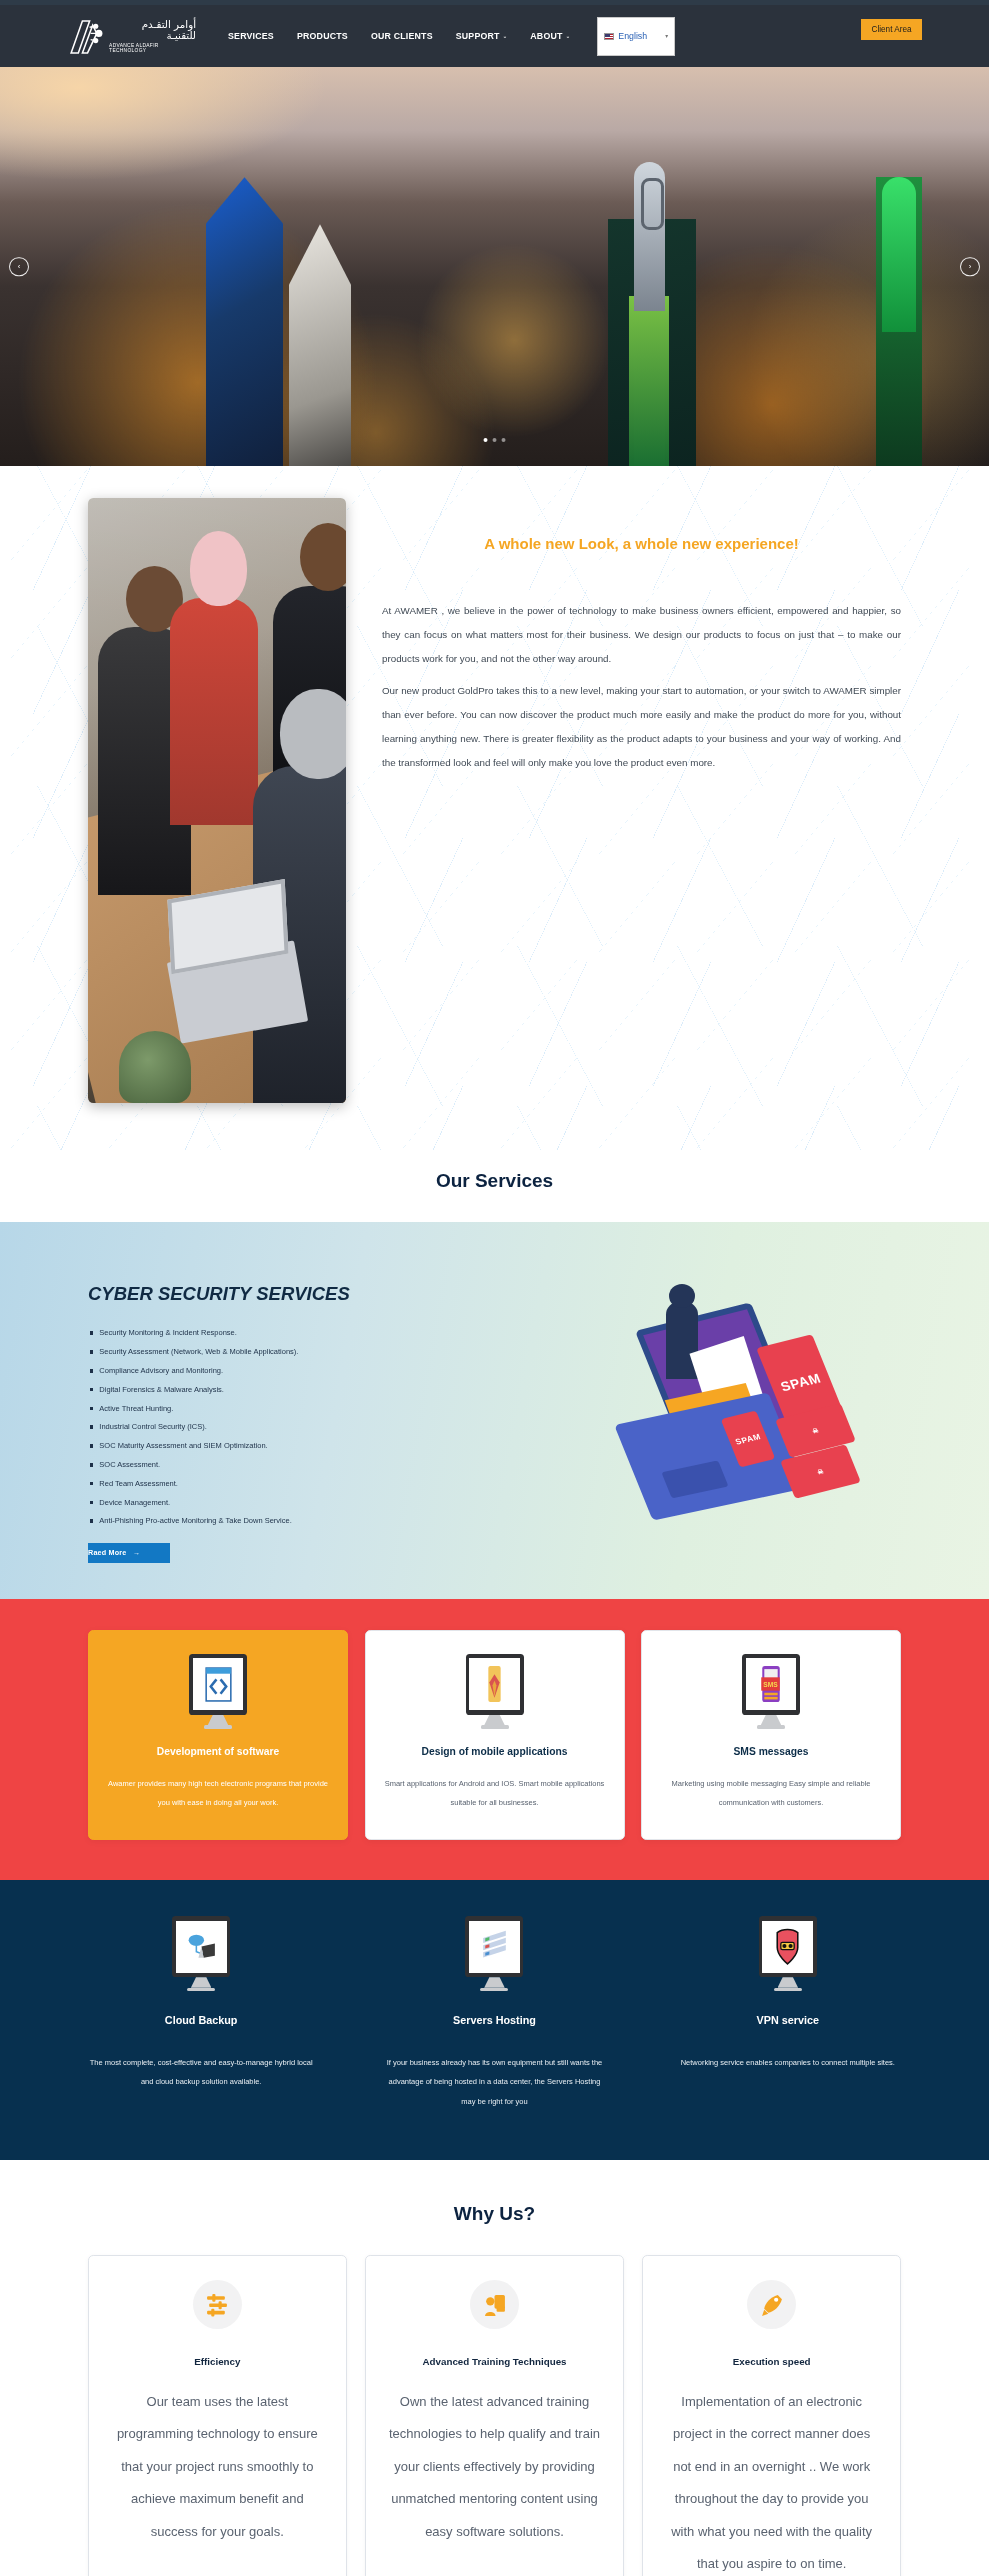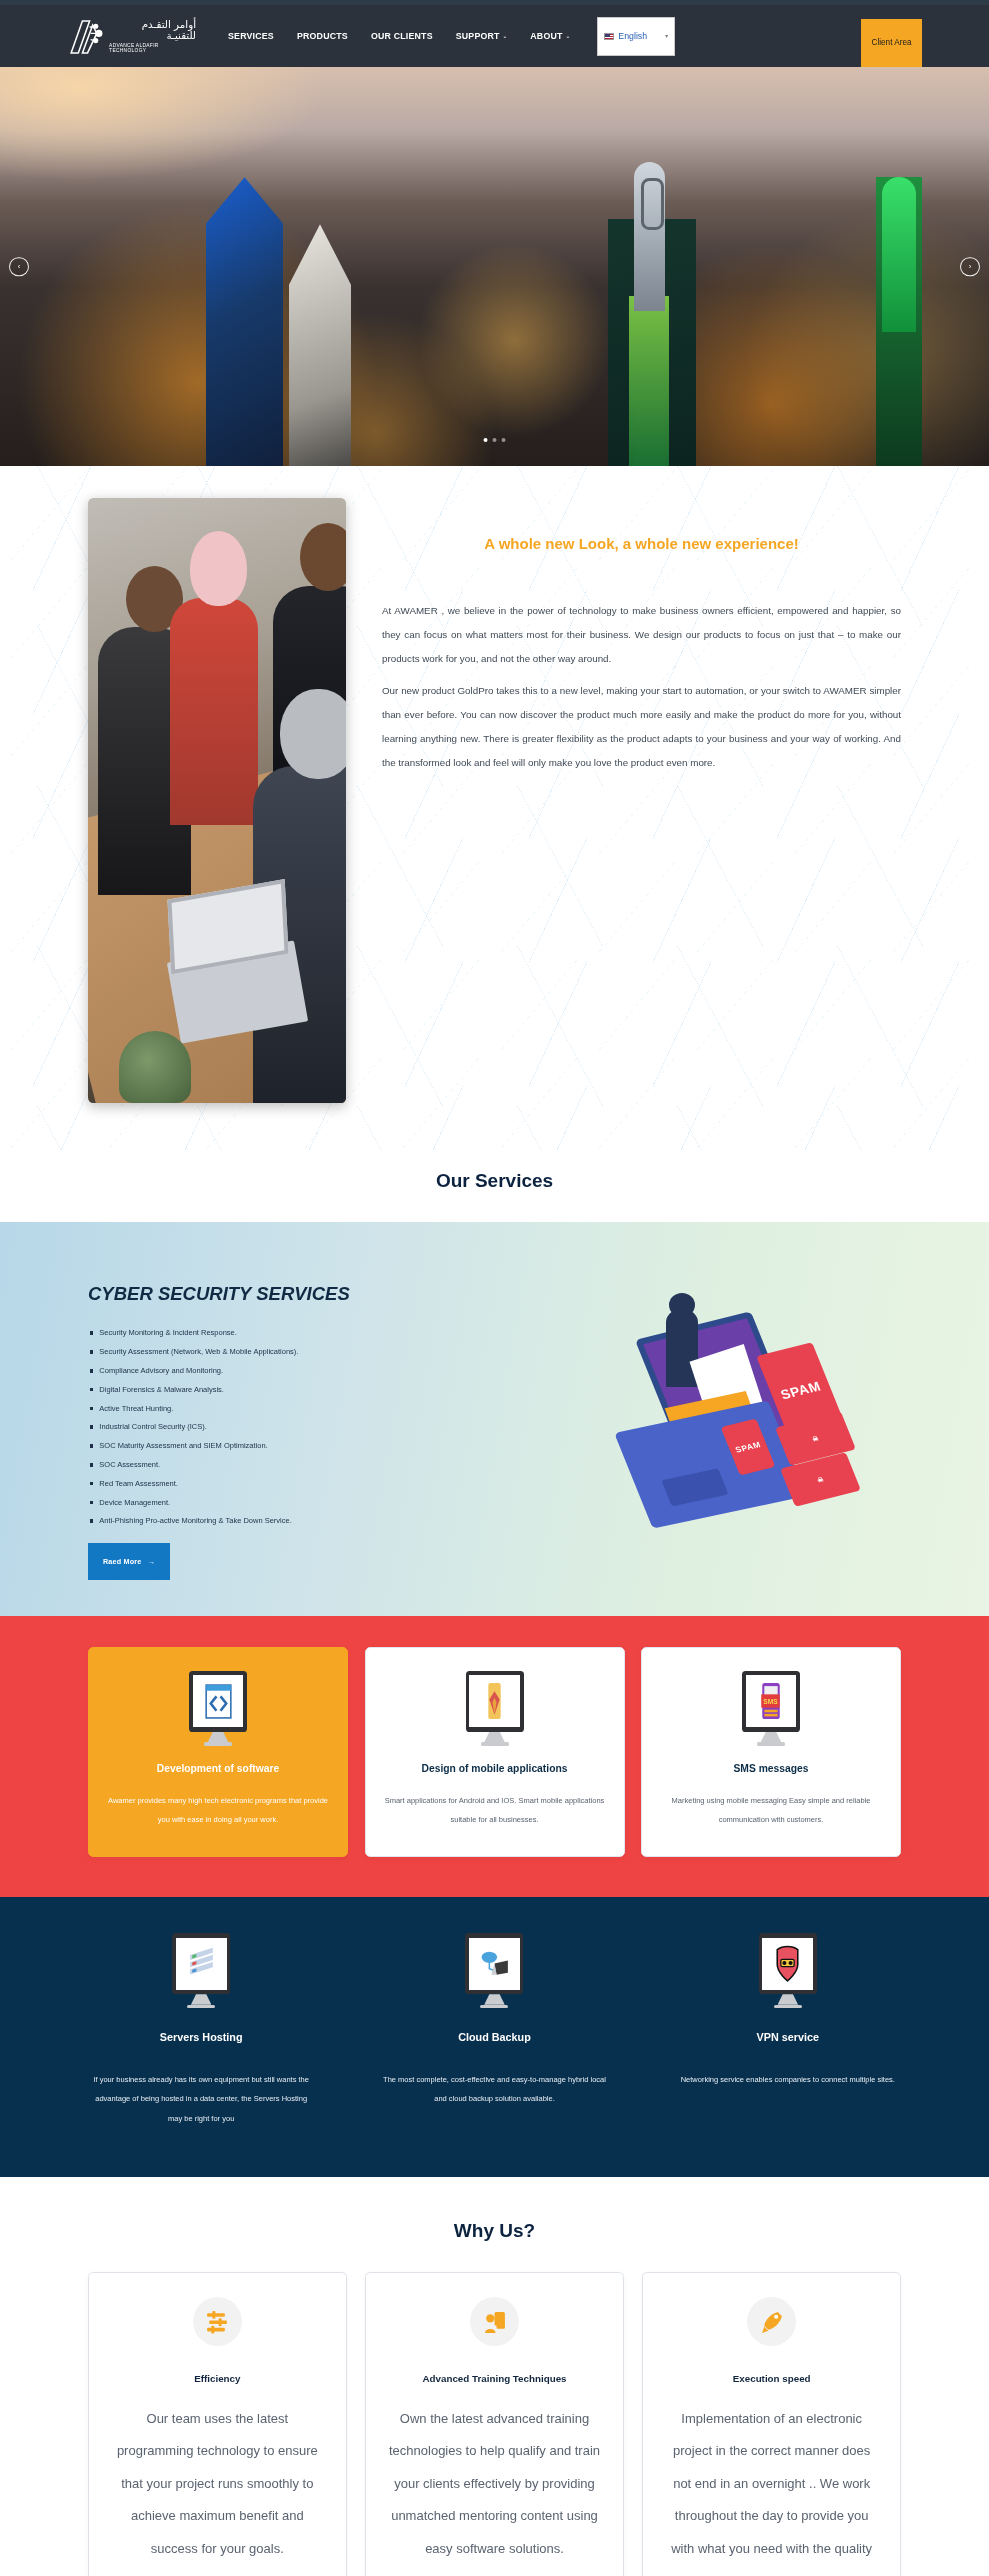--- a/index.html
+++ b/index.html
@@ -48,21 +48,21 @@
   .flag {
     width: 9.8px; height: 6.7px; background:
       linear-gradient(to bottom,#b22234 0 1px,#fff 1px 2.1px,#b22234 2.1px 3.1px,#fff 3.1px 4.1px,#b22234 4.1px 5.2px,#fff 5.2px 6.2px,#b22234 6.2px 6.7px);
     position: relative; border: 0.3px solid #999;
   }
   .flag::before { content:''; position:absolute; left:0; top:0; width:4.6px; height:3.6px; background:#3c3b6e; }
   .lang-text { color:#2a61b5; font-size: 8.8px; }
   .lang-caret { color:#777; font-size: 5.7px; }
   .client-area {
     position: absolute; right: 67px; top: 13.4px;
-    width: 61px; height: 48px; background: #f5a623;
+    width: 61px; height: 21px; background: #f5a623;
     color: #1c1c1c; font-size: 8.2px; display: flex;
     align-items: center; justify-content: center; cursor: pointer;
   }
 
   
   .hero { position: relative; height: 399px; overflow: hidden; background: #2b3f5c; }
   .hero-sky {
     position:absolute; inset:0;
     background:
       radial-gradient(ellipse 412px 155px at 8% 5%, #f6d5a8 0%, rgba(246,213,168,0) 60%),
@@ -178,23 +178,23 @@
   .cyber-list { list-style:none; }
   .cyber-list li {
     font-size: 7.5px; color:#1d3048; margin-bottom: 9.8px;
     position: relative; padding-left: 11.3px;
   }
   .cyber-list li::before {
     content:''; position:absolute; left:2.1px; top:3.1px; width:2.6px; height:3.6px;
     background:#1d3048;
   }
   .read-more {
-    margin-top: 17.5px; width: 82px; height: 37px; background:#1278c4; color:#fff;
+    margin-top: 17.5px; width: 82px; height: 20px; background:#1278c4; color:#fff;
     border:none; font-size:7.2px; font-weight:bold; letter-spacing:0.2px;
-    display:flex; align-items:center; justify-content:center; gap:6.2px; cursor:pointer;
+    display:flex; align-items:center; justify-content:flex-start; gap:6.2px; cursor:pointer;
   }
   .cyber-art { width: 289px; height: 222px; position: relative; flex:none; }
   .art-screen { position:absolute; left:46px; top:10.3px; width:118px; height:129px;
     background:#6a3fa8; border:6.2px solid #2d4a8a; border-radius:5.2px; transform: rotate(-22deg) skewY(8deg);}
   .art-laptop { position:absolute; left:20.6px; top:103px; width:155px; height:103px;
     background:#4a63c8; border-radius:5.2px; transform: rotate(-22deg) skewY(10deg);}
   .art-laptop::after{content:'';position:absolute;left:26px;top:57px;width:57px;height:28px;background:#3a51ad;border-radius:3.1px;}
   .art-doc { position:absolute; left:88px; top:41px; width:57px; height:77px; background:#fff;
     transform: rotate(-18deg);}
   .art-env { position:absolute; left:62px; top:88px; width:82px; height:57px; background:#f6a623;
@@ -440,55 +440,55 @@
       <div class="svc-name">SMS messages</div>
       <div class="svc-desc">Marketing using mobile messaging Easy simple and reliable communication with customers.</div>
     </div>
   </section>
 
   <section class="hosting">
     <div class="host-col">
       <div class="monitor">
         <div class="mon-body">
             <div class="mon-screen">
+          <svg width="37" height="36" viewBox="0 0 72 70">
+                <ellipse cx="26" cy="22" rx="15" ry="11" fill="#4aa3dd"></ellipse>
+                <path d="M26 32 L26 44 L42 50" fill="none" stroke="#4aa3dd" stroke-width="3"></path>
+                <path d="M36 34 L62 28 L62 52 L40 56 Z" fill="#3a3a3a"></path>
+                <path d="M36 34 L40 56 L30 56 Z" fill="#c9cdd2"></path>
+              </svg>
+        </div>
+          </div>
+        <div class="mon-stand"></div>
+          <div class="mon-base"></div>
+      </div>
+      <div class="host-name">Cloud Backup</div>
+      <div class="host-desc">The most complete, cost-effective and easy-to-manage hybrid local and cloud backup solution available.</div>
+    </div>
+    <div class="host-col">
+      <div class="monitor">
+        <div class="mon-body">
+            <div class="mon-screen">
           <svg width="37" height="38" viewBox="0 0 72 74">
                 <g transform="skewY(-18)">
                   <rect x="14" y="24" width="44" height="10" fill="#c5d3e8"></rect>
                   <rect x="14" y="38" width="44" height="10" fill="#c5d3e8"></rect>
                   <rect x="14" y="52" width="44" height="10" fill="#c5d3e8"></rect>
                   <rect x="18" y="26" width="8" height="6" fill="#53b96a"></rect>
                   <rect x="18" y="40" width="8" height="6" fill="#d9534f"></rect>
                   <rect x="18" y="54" width="8" height="6" fill="#4a8fd0"></rect>
                 </g>
               </svg>
         </div>
           </div>
         <div class="mon-stand"></div>
           <div class="mon-base"></div>
       </div>
       <div class="host-name">Servers Hosting</div>
       <div class="host-desc">If your business already has its own equipment but still wants the advantage of being hosted in a data center, the Servers Hosting may be right for you</div>
-    </div>
-    <div class="host-col">
-      <div class="monitor">
-        <div class="mon-body">
-            <div class="mon-screen">
-          <svg width="37" height="36" viewBox="0 0 72 70">
-                <ellipse cx="26" cy="22" rx="15" ry="11" fill="#4aa3dd"></ellipse>
-                <path d="M26 32 L26 44 L42 50" fill="none" stroke="#4aa3dd" stroke-width="3"></path>
-                <path d="M36 34 L62 28 L62 52 L40 56 Z" fill="#3a3a3a"></path>
-                <path d="M36 34 L40 56 L30 56 Z" fill="#c9cdd2"></path>
-              </svg>
-        </div>
-          </div>
-        <div class="mon-stand"></div>
-          <div class="mon-base"></div>
-      </div>
-      <div class="host-name">Cloud Backup</div>
-      <div class="host-desc">The most complete, cost-effective and easy-to-manage hybrid local and cloud backup solution available.</div>
     </div>
     <div class="host-col">
       <div class="monitor">
         <div class="mon-body">
             <div class="mon-screen">
           <svg width="27" height="38" viewBox="0 0 52 74">
                 <path d="M26 3 C14 3 6 9 6 9 L6 38 C6 54 26 70 26 70 C26 70 46 54 46 38 L46 9 C46 9 38 3 26 3 Z" fill="#e8515f" stroke="#111" stroke-width="3"></path>
                 <rect x="13" y="28" width="26" height="14" rx="3" fill="#f5c842" stroke="#111" stroke-width="2.5"></rect>
                 <circle cx="20" cy="35" r="4" fill="#111"></circle>
                 <circle cx="32" cy="35" r="4" fill="#111"></circle>

